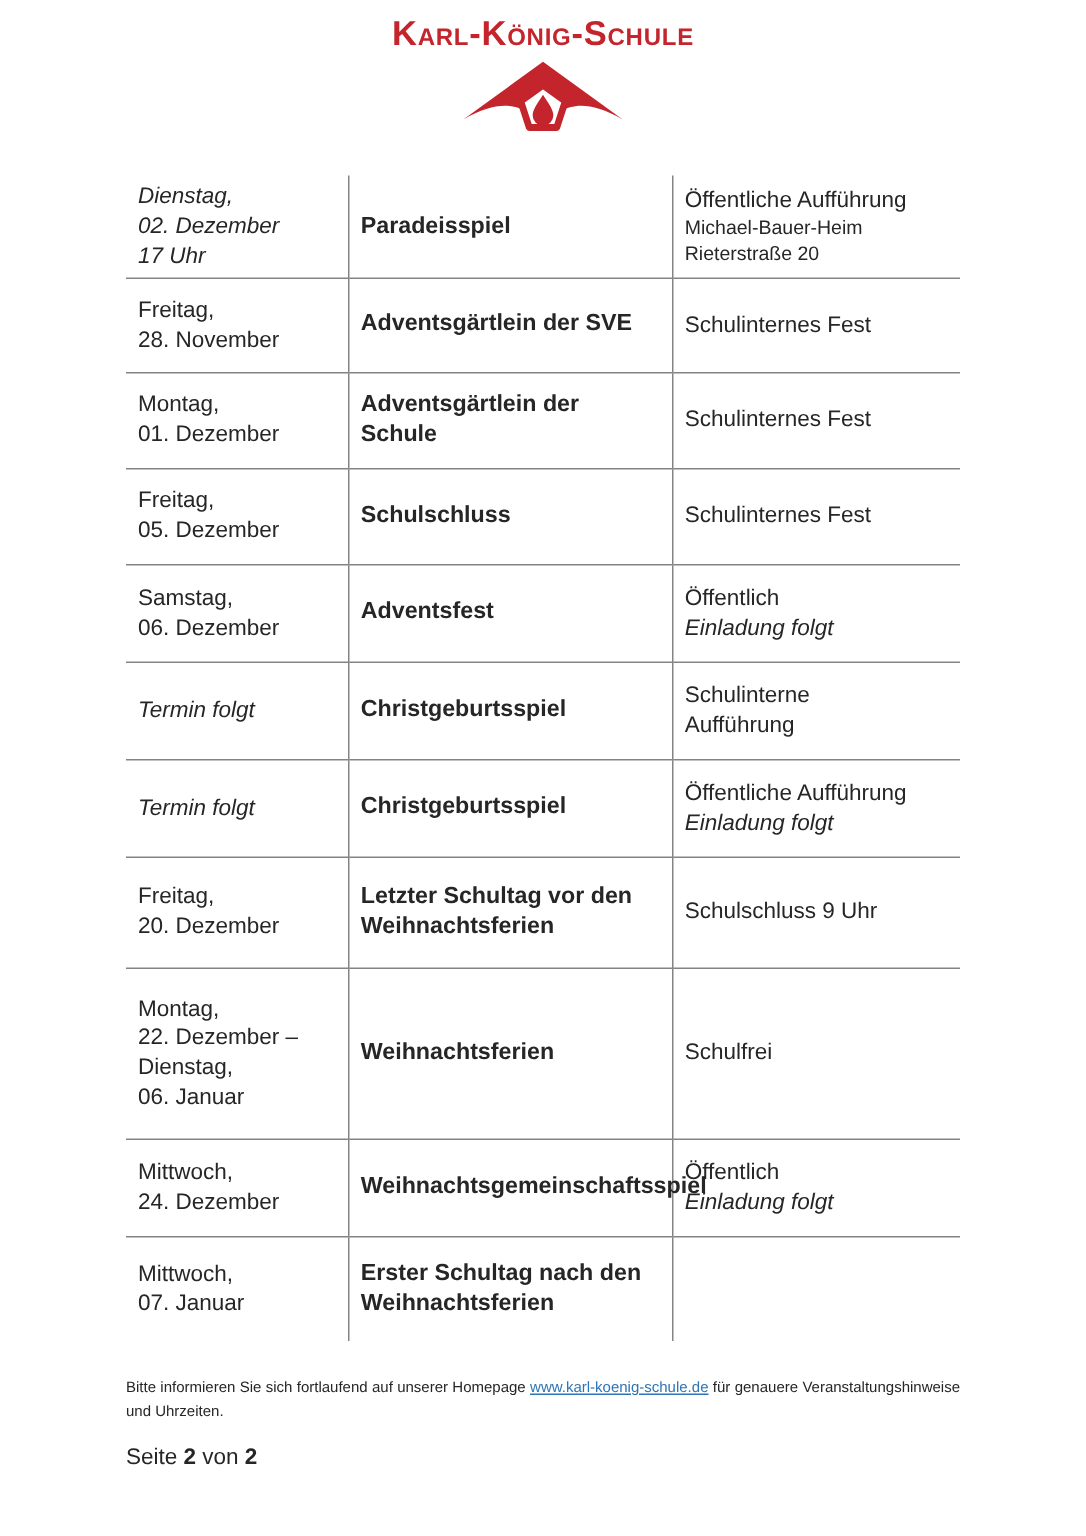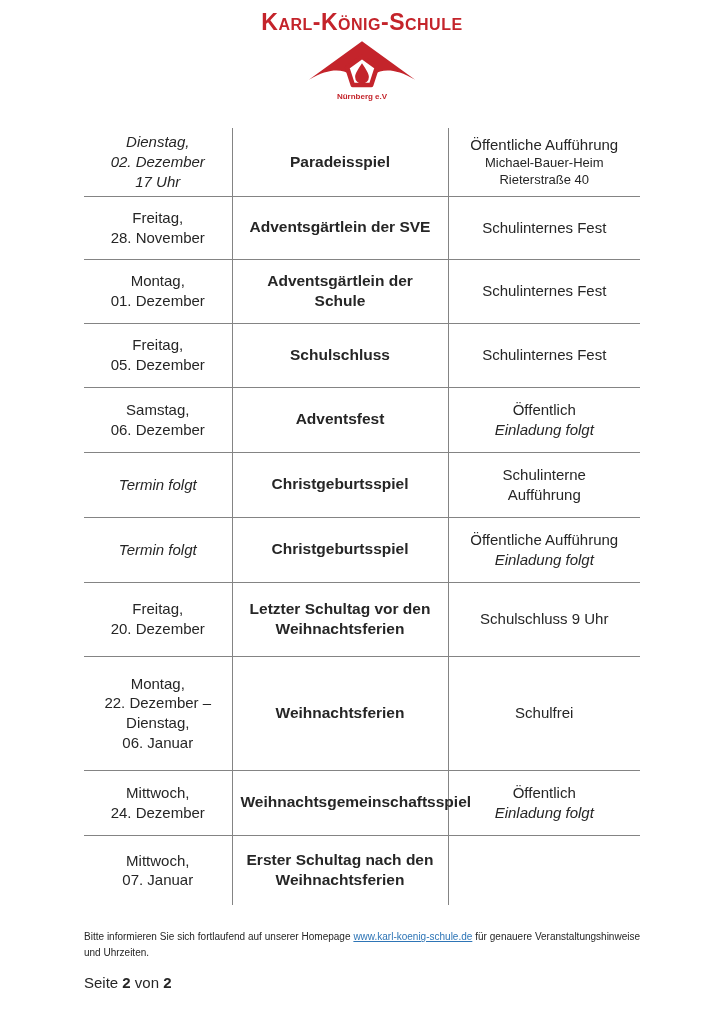--- a/index.html
+++ b/index.html
@@ -34,21 +34,21 @@
   
   .events {
     border-collapse: collapse;
     table-layout: fixed;
     width: 556px;
     margin: 26px auto 0 auto;
   }
   .events td {
     border: 1px solid #848484;
     vertical-align: middle;
-    text-align: center;
+    text-align: left;
     padding: 4px 8px;
     font-size: 15px;
     line-height: 1.32;
   }
   
   .events tr td:first-child { border-left: 0; }
   .events tr td:last-child  { border-right: 0; }
   .events tr:first-child td { border-top: 0; }
   .events tr:last-child td  { border-bottom: 0; }
   .events .c2 { font-weight: bold; font-size: 15.5px; }
@@ -84,21 +84,20 @@
   <div class="header">
     <div class="school-title">Karl-König-Schule</div>
     <div class="logo-wrap">
       <svg width="110" height="52" viewBox="0 0 120 56">
         <path d="M60 2 L118 44 C96 31 82 32.5 73 38 L60 29.5 L47 38 C38 32.5 24 31 2 44 Z" fill="#c4242b"></path>
         <polygon points="60,19 76.2,30.7 70,49.8 50,49.8 43.8,30.7" fill="#ffffff" stroke="#c4242b" stroke-width="5" stroke-linejoin="round"></polygon>
         <path d="M60 26 C55.5 33 52.5 37 52.5 41 A7.5 7.5 0 0 0 67.5 41 C67.5 37 64.5 33 60 26 Z" fill="#c4242b"></path>
       </svg>
     </div>
     <div class="logo-subtext">
-      <span class="ln">Nürnberg e.V</span>
     </div>
   </div>
 
   <table class="events">
     <colgroup>
         <col style="width:148px">
         <col style="width:216px">
         <col style="width:192px">
       </colgroup>
     <tbody>
@@ -107,21 +106,21 @@
           <span class="ln italic">Dienstag,</span>
           <span class="ln italic">02. Dezember</span>
           <span class="ln italic">17 Uhr</span>
         </td>
         <td class="c2">
           <span class="ln">Paradeisspiel</span>
         </td>
         <td class="c3">
           <span class="ln">Öffentliche Aufführung</span>
           <span class="ln small">Michael-Bauer-Heim</span>
-          <span class="ln small">Rieterstraße 40</span>
+          <span class="ln small">Rieterstraße 20</span>
         </td>
       </tr>
       <tr style="height:63px">
         <td class="c1">
           <span class="ln">Freitag,</span>
           <span class="ln">28. November</span>
         </td>
         <td class="c2">
           <span class="ln">Adventsgärtlein der SVE</span>
         </td>

